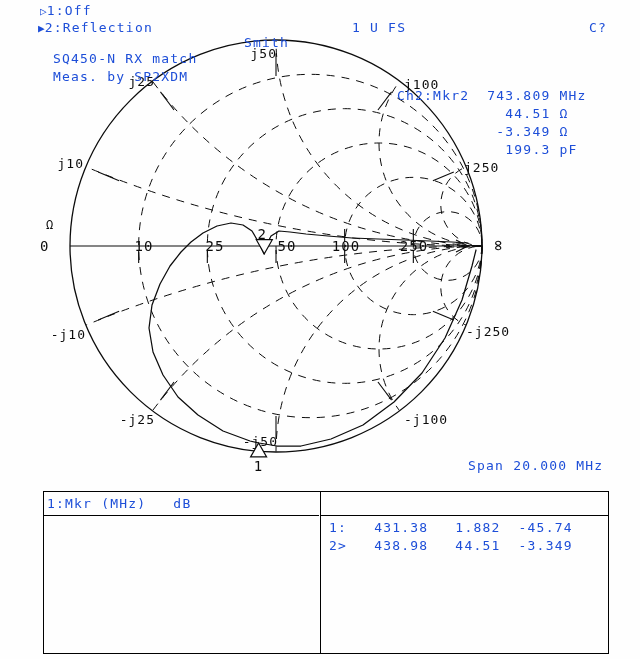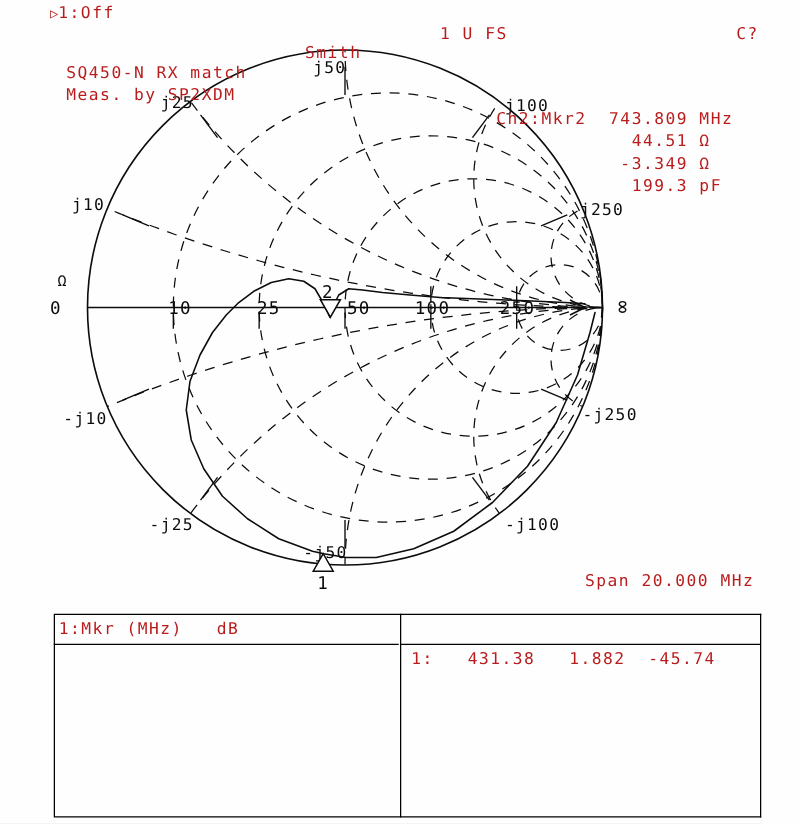--- a/index.html
+++ b/index.html
@@ -1,18 +1,18 @@
 <!DOCTYPE html>
 <html><head>
 <meta charset="utf-8">
 <style>
   html,body{margin:0;padding:0;background:#e8e8e8;}
   .scr{position:relative;width:640px;height:659px;background:#fefefe;overflow:hidden;
        font-family:"DejaVu Sans Mono",monospace;}
-  .t{position:absolute;font-size:13px;letter-spacing:1.2px;white-space:pre;color:#b91c1c;line-height:17px;}
+  .t{position:absolute;font-size:13px;letter-spacing:1.2px;white-space:pre;color:#1d4ed8;line-height:17px;}
   .tri{font-size:11px;letter-spacing:0;}
   svg{position:absolute;left:0;top:0;}
   .box{position:absolute;border:1px solid #000;background:transparent;}
   .hdrline{position:absolute;border-bottom:1px solid #000;}
 </style>
 </head>
 <body>
 
 <div class="scr">
 
@@ -89,20 +89,21 @@
         <path d="M 258.5899077229611 442.9619062632852 L 250.58990772296107 456.9619062632852 L 266.5899077229611 456.9619062632852 Z" fill="#fefefe" stroke="#0c0c0c" stroke-width="1.2"></path>
       </g>
       <text x="258.5899077229611" y="470.9619062632852" fill="#0c0c0c" font-size="14" text-anchor="middle" font-family="&quot;DejaVu Sans Mono&quot;,monospace" letter-spacing="1">1</text>
       <g>
         <path d="M 256.30699733393067 239.71403942364475 L 272.30699733393067 239.71403942364475 L 264.30699733393067 253.71403942364475 Z" fill="#fefefe" stroke="#0c0c0c" stroke-width="1.2"></path>
       </g>
       <text x="262.30699733393067" y="238.71403942364475" fill="#0c0c0c" font-size="14" text-anchor="middle" font-family="&quot;DejaVu Sans Mono&quot;,monospace" letter-spacing="1">2</text>
     </svg>
 
   <div class="t" style="left:40px;top:2px;"><span class="tri">▷</span><span>1:Off</span></div>
+  <div class="t" style="left:38px;top:19px;"><span class="tri">▶</span><span>2:Reflection</span></div>
   <div class="t" style="left:244px;top:19px;margin-top:15px;">Smith</div>
   <div class="t" style="left:352px;top:19px;">1 U FS</div>
   <div class="t" style="left:589px;top:19px;">C?</div>
 
   <div class="t" style="left:53px;top:50px;">SQ450-N RX match</div>
   <div class="t" style="left:53px;top:68px;">Meas. by SP2XDM</div>
 
   <div>
     <div class="t" style="left:397px;top:87px;">Ch2:Mkr2  743.809 MHz</div>
     <div class="t" style="left:397px;top:105px;">            44.51 Ω</div>
@@ -112,14 +113,15 @@
 
   <div class="t" style="left:468px;top:457px;">Span 20.000 MHz</div>
 
   <div class="box" style="left:43px;top:491px;width:276px;height:161px;"></div>
   <div class="box" style="left:320px;top:491px;width:288px;height:161px;border-left:none;"></div>
   <div class="hdrline" style="left:43px;top:491px;width:276px;height:24px;"></div>
   <div class="hdrline" style="left:320px;top:491px;width:288px;height:24px;"></div>
 
   <div class="t" style="left:47px;top:495px;">1:Mkr (MHz)   dB</div>
   <div class="t" style="left:329px;top:519px;">1:   431.38   1.882  -45.74</div>
+  <div class="t" style="left:329px;top:537px;">2&gt;   438.98   44.51  -3.349</div>
 
 </div>
 
 </body></html>

